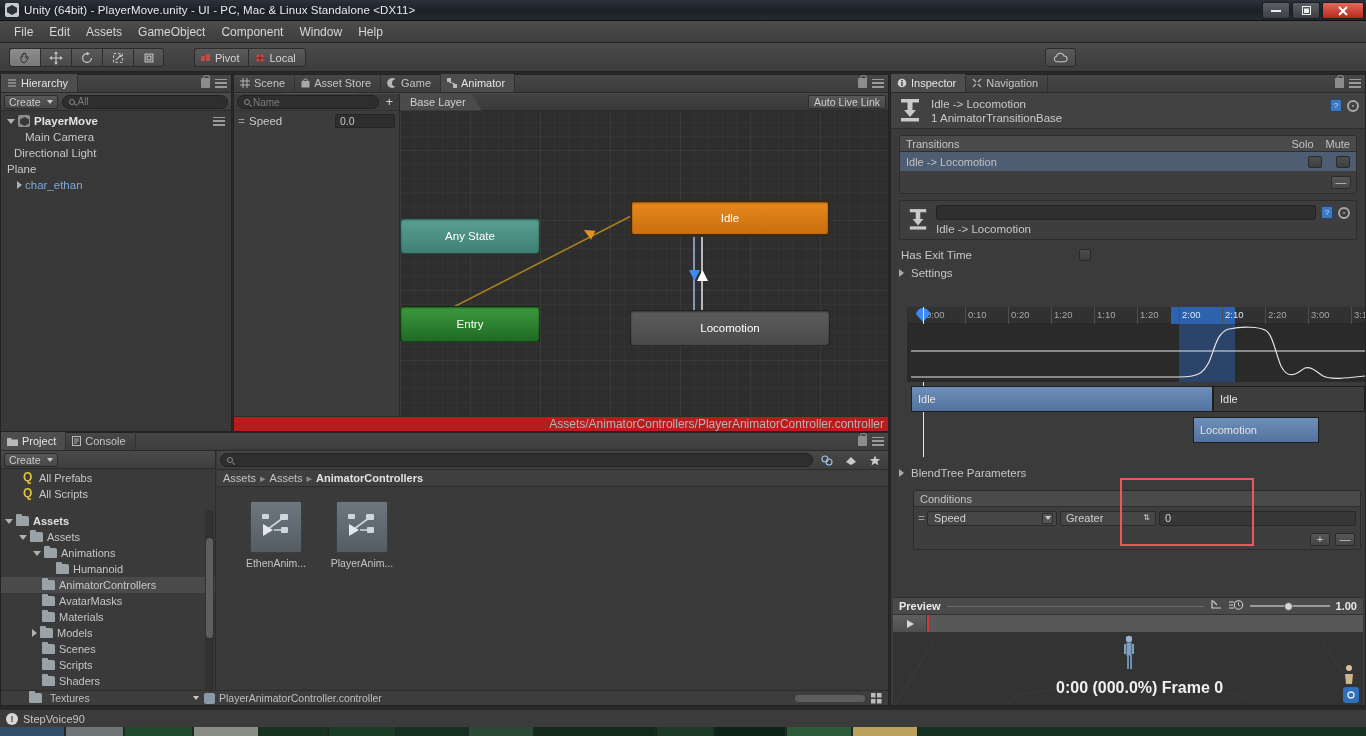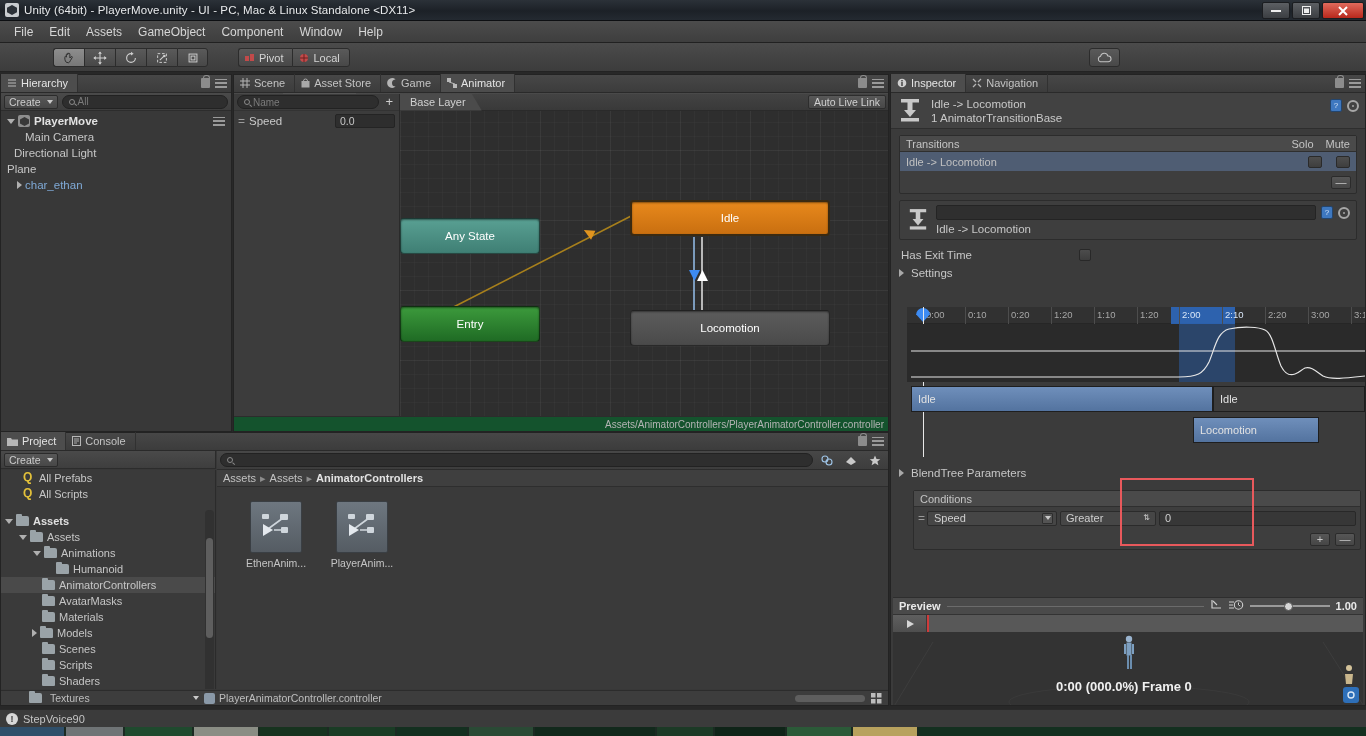--- a/index.html
+++ b/index.html
@@ -45,21 +45,21 @@
     display: flex; align-items: center; padding-left: 6px;
   }
   .menuitem { padding: 2px 8px; color: #d6d6d6; font-size: 12px; }
 
   
   .toolbar {
     position: absolute; left: 0; top: 43px; width: 1366px; height: 29px;
     background: linear-gradient(180deg,#4b4b4b 0%, #3c3c3c 100%);
     border-bottom: 1px solid #232323;
   }
-  .tb-group { position: absolute; display: flex; margin-left: 44px; }
+  .tb-group { position: absolute; display: flex; }
   .tb-btn {
     width: 31px; height: 19px;
     background: linear-gradient(180deg,#5a5a5a,#484848);
     border: 1px solid #2c2c2c; border-right: none;
     display: flex; align-items: center; justify-content: center;
   }
   .tb-btn:first-child { border-radius: 3px 0 0 3px; }
   .tb-btn:last-child { border-radius: 0 3px 3px 0; border-right: 1px solid #2c2c2c; }
   .tb-btn.sel { background: linear-gradient(180deg,#8d8d8d,#787878); }
   .tb-btn svg { display: block; }
@@ -180,23 +180,23 @@
     font-size:10.5px;color:#d0d0d0;display:flex;align-items:center;
   }
   .node { position:absolute; height:36px; border-radius:4px; display:flex;align-items:center;justify-content:center;
           font-size:11.5px;color:#fff;border:1px solid rgba(0,0,0,.55);
           box-shadow: 0 1px 2px rgba(0,0,0,.45) inset;}
   .node.anystate { background:linear-gradient(180deg,#59a093,#3f7f74); }
   .node.entry { background:linear-gradient(180deg,#3c9a3c,#1f6b24); }
   .node.idle { background:linear-gradient(180deg,#e8891c,#c96f10); border:2px solid #3a2a12;}
   .node.loco { background:linear-gradient(180deg,#5c5c5c,#4a4a4a); }
   .anim-footer {
-    position:absolute;left:0;right:0;bottom:0;height:15px;background:#14532d;
+    position:absolute;left:0;right:0;bottom:0;height:15px;background:#b91c1c;
     border-top:1px solid #2c2c2c;display:flex;align-items:center;justify-content:flex-end;
-    padding-right:4px;font-size:10px;color:#b4b4b4;
+    padding-right:4px;font-size:12px;color:#b4b4b4;
   }
 
   
   #inspector { left: 890px; top: 74px; width: 476px; height: 632px; }
   .insp-body { position:absolute; left:0;right:0;top:18px;bottom:0; background:#3b3b3b; overflow:hidden;}
   .insp-head { height:36px; display:flex; align-items:center; gap:8px; padding:3px 6px; position:relative;
                border-bottom:1px solid #2e2e2e; background:#424242;}
   .trans-icon { width:26px;height:30px;display:flex;align-items:center;justify-content:center;}
   .insp-head-txt { display:flex;flex-direction:column;gap:2px;font-size:11.5px;color:#c9c9c9;}
   .head-icons { position:absolute; right:6px; top:6px; display:flex; gap:5px; align-items:center;}
@@ -785,21 +785,21 @@
         <span style="position:absolute;left:227px;top:2px;">
           <svg width="18" height="40" viewBox="0 0 18 40">
             <circle cx="9" cy="5" r="3.2" fill="#9ab4cf"></circle>
             <rect x="6.5" y="8.5" width="5" height="13" fill="#7d9fc0"></rect>
             <rect x="7" y="21" width="2" height="14" fill="#6b8dae"></rect>
             <rect x="10" y="21" width="2" height="14" fill="#6b8dae"></rect>
             <rect x="4" y="10" width="2" height="10" fill="#7d9fc0"></rect>
             <rect x="12" y="10" width="2" height="10" fill="#7d9fc0"></rect>
           </svg>
         </span>
-        <span style="position:absolute;left:163px;top:47px;color:#f0f0f0;font-weight:bold;font-size:13px;">0:00 (000.0%) Frame 0</span>
+        <span style="position:absolute;left:163px;top:47px;color:#f0f0f0;font-weight:bold;font-size:16px;">0:00 (000.0%) Frame 0</span>
         <span style="position:absolute;right:8px;top:32px;">
           <svg width="12" height="22" viewBox="0 0 12 22">
               <circle cx="6" cy="4" r="3" fill="#d4c39a"></circle>
               <path d="M2 10 L10 10 L9 20 L3 20 Z" fill="#c9b68c"></path>
             </svg>
         </span>
         <span style="position:absolute;right:4px;bottom:2px;width:16px;height:16px;background:#2e6fb8;border-radius:3px;display:flex;align-items:center;justify-content:center;">
           <svg width="10" height="10" viewBox="0 0 10 10">
               <circle cx="5" cy="5" r="3" fill="none" stroke="#d9e7f5" stroke-width="1.4"></circle>
             </svg>

